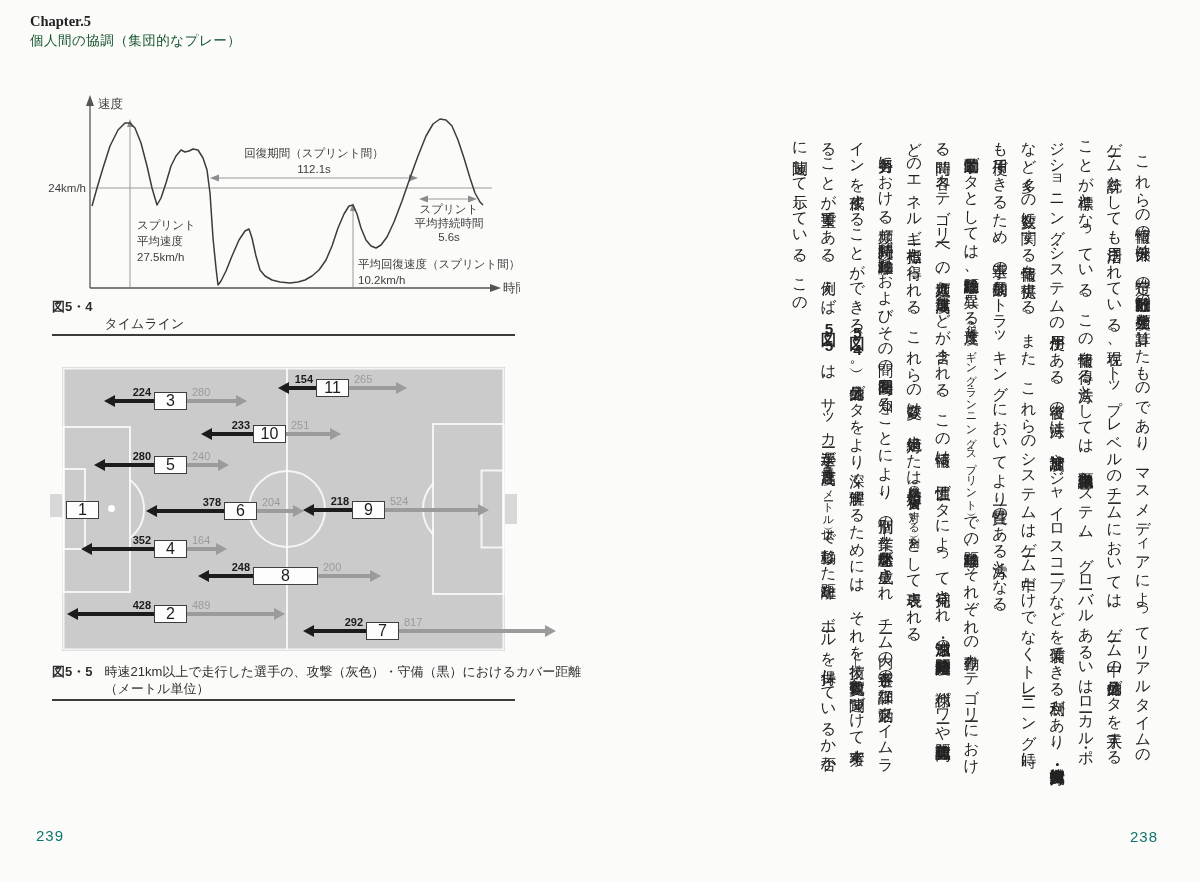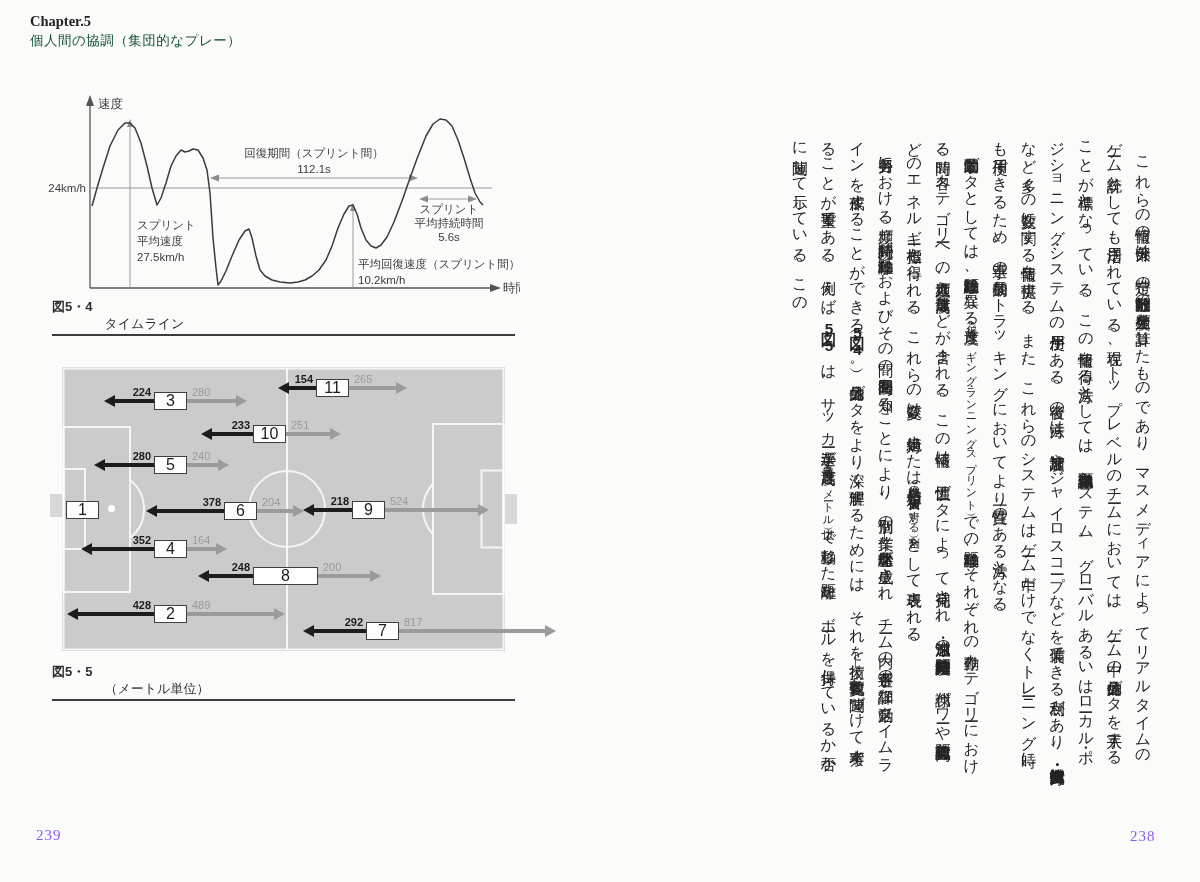--- a/index.html
+++ b/index.html
@@ -47,21 +47,21 @@
   .ball{position:absolute;left:42px;top:4px;width:7px;height:7px;background:#fff;border-radius:50%;}
   
   #article{left:627px;top:131px;width:530px;height:636px;
     writing-mode:vertical-rl;text-orientation:mixed;
     font-family:"Liberation Serif","DejaVu Serif",serif;
     font-size:15.4px;line-height:28.6px;color:#232323;}
   #article p{margin:0;text-indent:1em;}
   .seg-sm{font-size:11px;}
   .seg-b{font-weight:bold;font-family:"Liberation Sans","DejaVu Sans",sans-serif;text-orientation:upright;}
   
-  .pagenum{font-family:Liberation Serif, serif;font-size:15px;color:#8b5cf6;letter-spacing:1px;}
+  .pagenum{font-family:Liberation Sans, sans-serif;font-size:15px;color:#0f766e;letter-spacing:1px;}
   #pn-left{left:36px;top:827px;}
   #pn-right{left:1130px;top:828px;}
 </style>
 </head>
 <body>
 
 <div class="abs" id="chapter">Chapter.5</div>
 <div class="abs" id="subtitle">個人間の協調（集団的なプレー）</div>
 
 <svg class="abs" id="chart-svg" width="480" height="215" viewBox="0 0 480 215">
@@ -242,21 +242,21 @@
         </div>
         <span class="lab lg">817</span>
         <div class="pbox">7</div>
       </div>
     </div>
 </div>
 
 <div class="abs caption" style="left:52px;top:664px;">
   <span class="ctag">図5・5</span>
   <span class="ctext">
-    <br>
+    <span>時速21km以上で走行した選手の、攻撃（灰色）・守備（黒）におけるカバー距離</span><br>
     <span>（メートル単位）</span>
   </span>
 </div>
 <div class="abs rule" style="top:699px;"></div>
 
 <div class="abs" id="article">
     <p><span class="seg-n">これらの情報の大部分は、特定の離散的行動の発生頻度を計算したものであり、マスメディアによってリアルタイムのゲーム統計としても活用されている。現在、トップレベルのチームにおいては、ゲーム中の身体的データを入手することが標準となっている。この情報を得る方法としては、半自動画像認識システム、グローバルあるいはローカル・ポジショニング・システムの使用がある。後者の方法は、加速度計やジャイロスコープなどを装備できる利点があり、加速・減速・衝突・方向転換など多くの変数に関する情報を提供する。また、これらのシステムはゲーム中だけでなくトレーニング時にも使用できるため、選手の長期的なトラッキングにおいてより一貫性のある方法となる。</span></p>
     <p><span class="seg-n">運動学的データとしては、総移動距離、異なる速度</span><span class="seg-sm">（歩行・ジョギング・ランニング・スプリント）</span><span class="seg-n">での移動距離、それぞれの動作カテゴリーにおける時間、各カテゴリーへの進入頻度、最高速度などが含まれる。この情報は、慣性データによって補完され、加速・減速の頻度・距離・持続時間や、代謝パワーや高代謝負荷距離などのエネルギー指標も得られる。これらの変数は、絶対値または相対値</span><span class="seg-sm">（競技中の個人最大値に対する割合）</span><span class="seg-n">として表現される。</span></p>
     <p><span class="seg-n">各努力における頻度、持続時間、移動距離、およびその間の回復時間を知ることにより、個別の作業—休息略歴が生成され、チーム内の各選手の詳細な活動タイムラインを作成することができる（</span><span class="seg-b">図5・4</span><span class="seg-n">）。身体的データをより深く理解するためには、それを技術—戦術変数と関連づけて考察することが重要である。例えば、</span><span class="seg-b">図5・5</span><span class="seg-n">は、サッカー選手が高速度</span><span class="seg-sm">（時速二一キロメートル以上）</span><span class="seg-n">で移動した距離を、ボールを保持しているか否かに関連して示している。この</span></p>
   </div>

